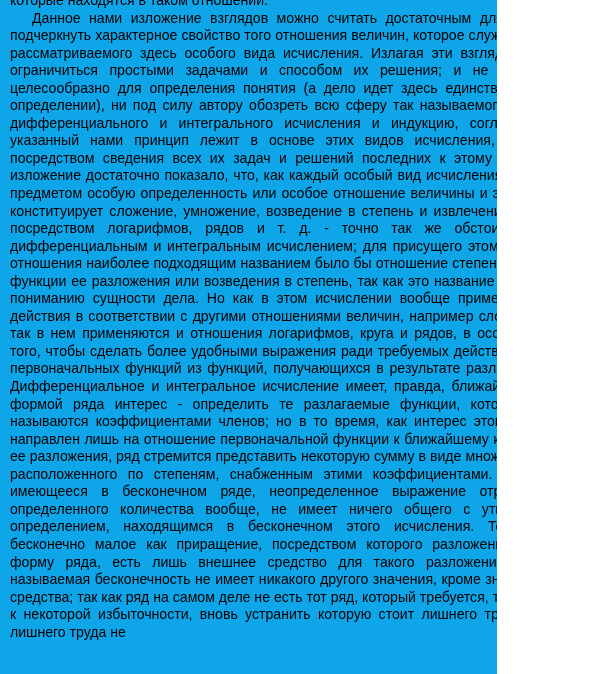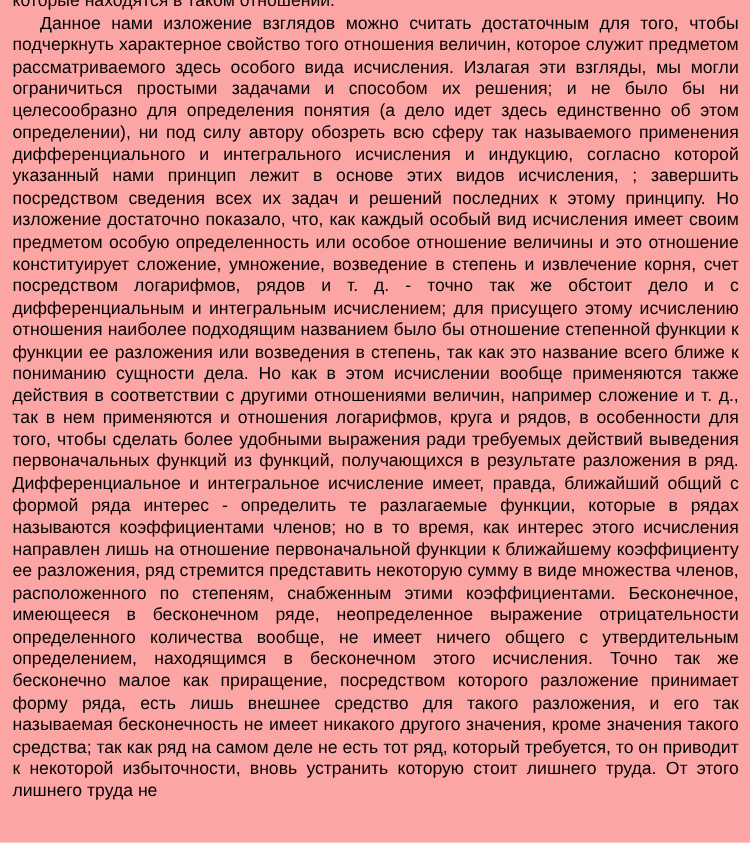--- a/index.html
+++ b/index.html
@@ -10,23 +10,23 @@
   }
   body {
     width: 601px;
     height: 674px;
     overflow: hidden;
     font-family: "Liberation Sans", "DejaVu Sans", sans-serif;
     color: #000000;
   }
   #page {
     position: relative;
-    width: 600px;
+    width: 497px;
     height: 674px;
-    background: #fca5a5;
+    background: #0ea5e9;
     overflow: hidden;
   }
   
   #text-column {
     position: absolute;
     left: 10px;
     top: -8px;
     width: 581px;
     font-size: 14.1px;
     line-height: 17.55px;

